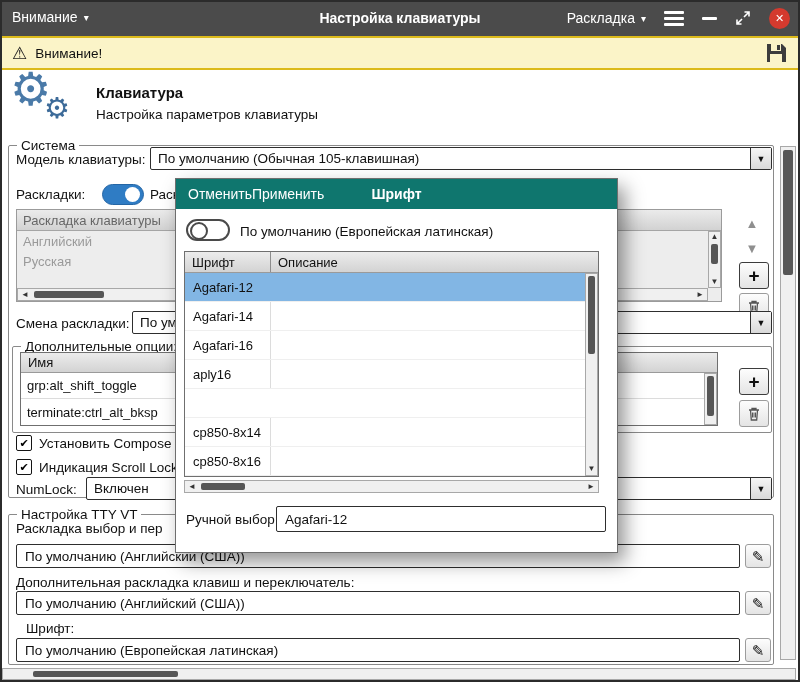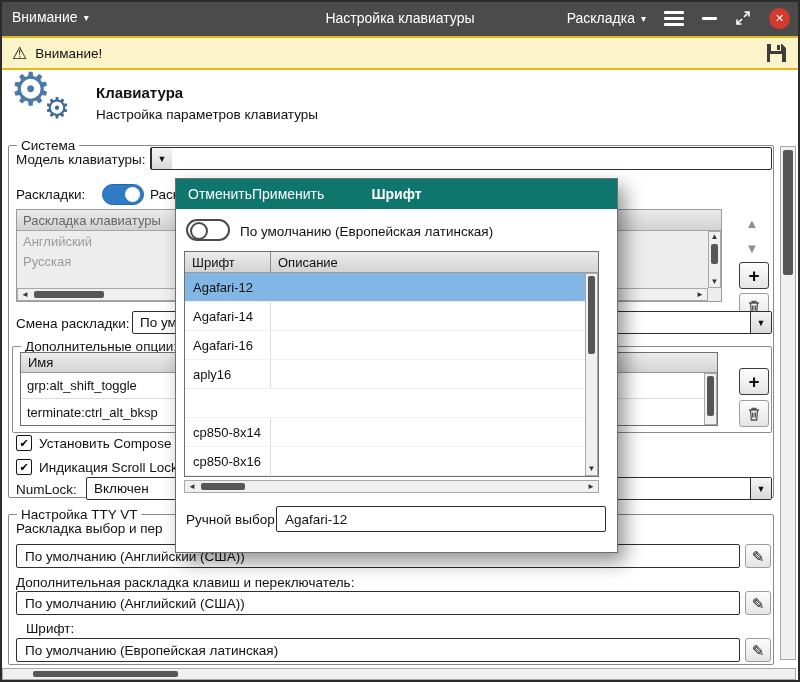--- a/index.html
+++ b/index.html
@@ -5,21 +5,21 @@
   *{margin:0;padding:0;box-sizing:border-box}
   html,body{width:800px;height:682px}
   body{font-family:"Liberation Sans","DejaVu Sans",sans-serif;font-size:13px;color:#111;background:#fff}
   #app{position:relative;width:800px;height:682px;background:#fff;overflow:hidden}
   .frame{position:absolute;inset:0;box-shadow:inset 0 0 0 2px #2b2b2b;pointer-events:none;z-index:999}
 
   
   .topbar{position:absolute;left:0;top:0;width:800px;height:36px;background:#4b4b4b;color:#fff;z-index:5}
   .tb-menu{display:flex;align-items:center;gap:6px;font-size:14px;cursor:pointer}
   .tb-menu-load{position:absolute;left:12px;top:9px}
-  .tb-title{position:absolute;left:0;right:0;top:10px;text-align:center;font-weight:normal;font-size:14px}
+  .tb-title{position:absolute;left:0;right:0;top:10px;text-align:center;font-weight:bold;font-size:14px}
   .tb-right{position:absolute;right:10px;top:0;height:36px;display:flex;align-items:center;gap:18px}
   .caret{font-size:10px}
   .tb-ham{display:flex;flex-direction:column;justify-content:center;gap:3px;width:20px;height:20px;cursor:pointer}
   .tb-ham i{display:block;height:3px;background:#fff;border-radius:1px}
   .tb-min{width:15px;height:3px;background:#fff;border-radius:1px;cursor:pointer}
   .tb-exp{width:16px;height:16px;cursor:pointer}
   .tb-close{width:21px;height:21px;border-radius:50%;background:#d43a2e;color:#fff;display:flex;align-items:center;justify-content:center;font-size:11px;font-weight:bold;cursor:pointer}
 
   
   .warnbar{position:absolute;left:0;top:36px;width:800px;height:34px;background:#fbf4c8;border-top:2px solid #dcba1a;border-bottom:2px solid #dcba1a;display:flex;align-items:center;padding:0 12px;gap:8px;z-index:4}
@@ -135,20 +135,21 @@
   </div>
   <div class="h-title">Клавиатура</div>
   <div class="h-sub">Настройка параметров клавиатуры</div>
 
   <fieldset class="fs" style="left:8px;top:138px;width:766px;height:360px">
     <legend>Система</legend>
   </fieldset>
 
   <div class="lbl" style="left:16px;top:152px">Модель клавиатуры:</div>
   <div class="combo" style="left:150px;top:147px;width:622px;height:23px">
+    <div class="combo-val">По умолчанию (Обычная 105-клавишная)</div>
     <div class="combo-btn">▼</div>
   </div>
 
   <div class="lbl" style="left:16px;top:187px">Раскладки:</div>
   <div class="toggle-on" style="left:102px;top:184px"></div>
   <div class="lbl" style="left:150px;top:187px">Раскл</div>
 
   <div class="listbox" style="left:16px;top:209px;width:706px;height:93px">
     <div class="hdr">Раскладка клавиатуры</div>
     <div class="item">Английский</div>

